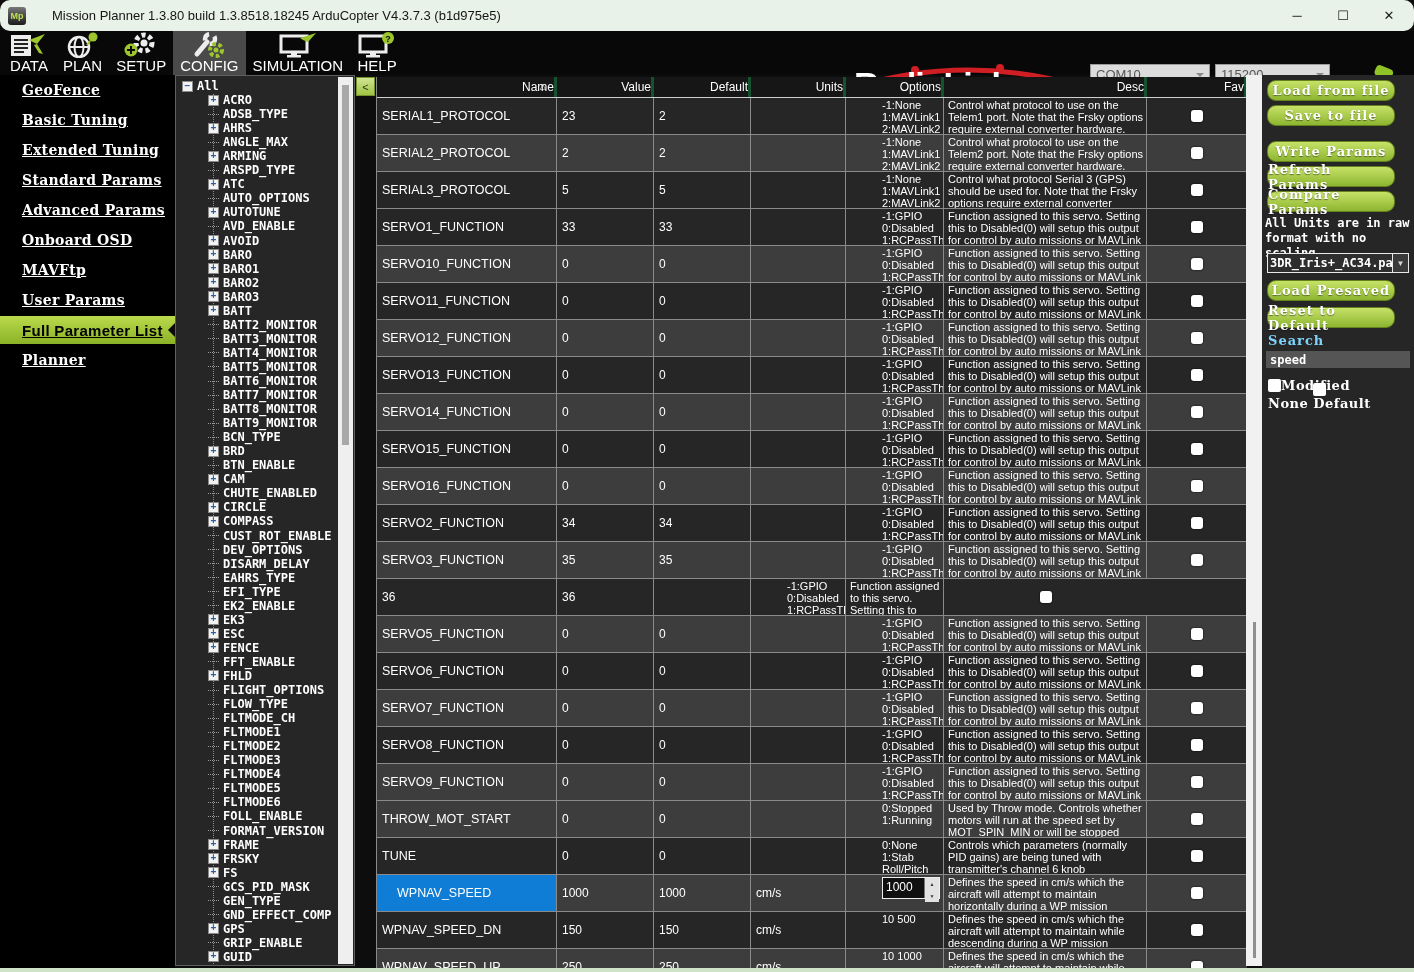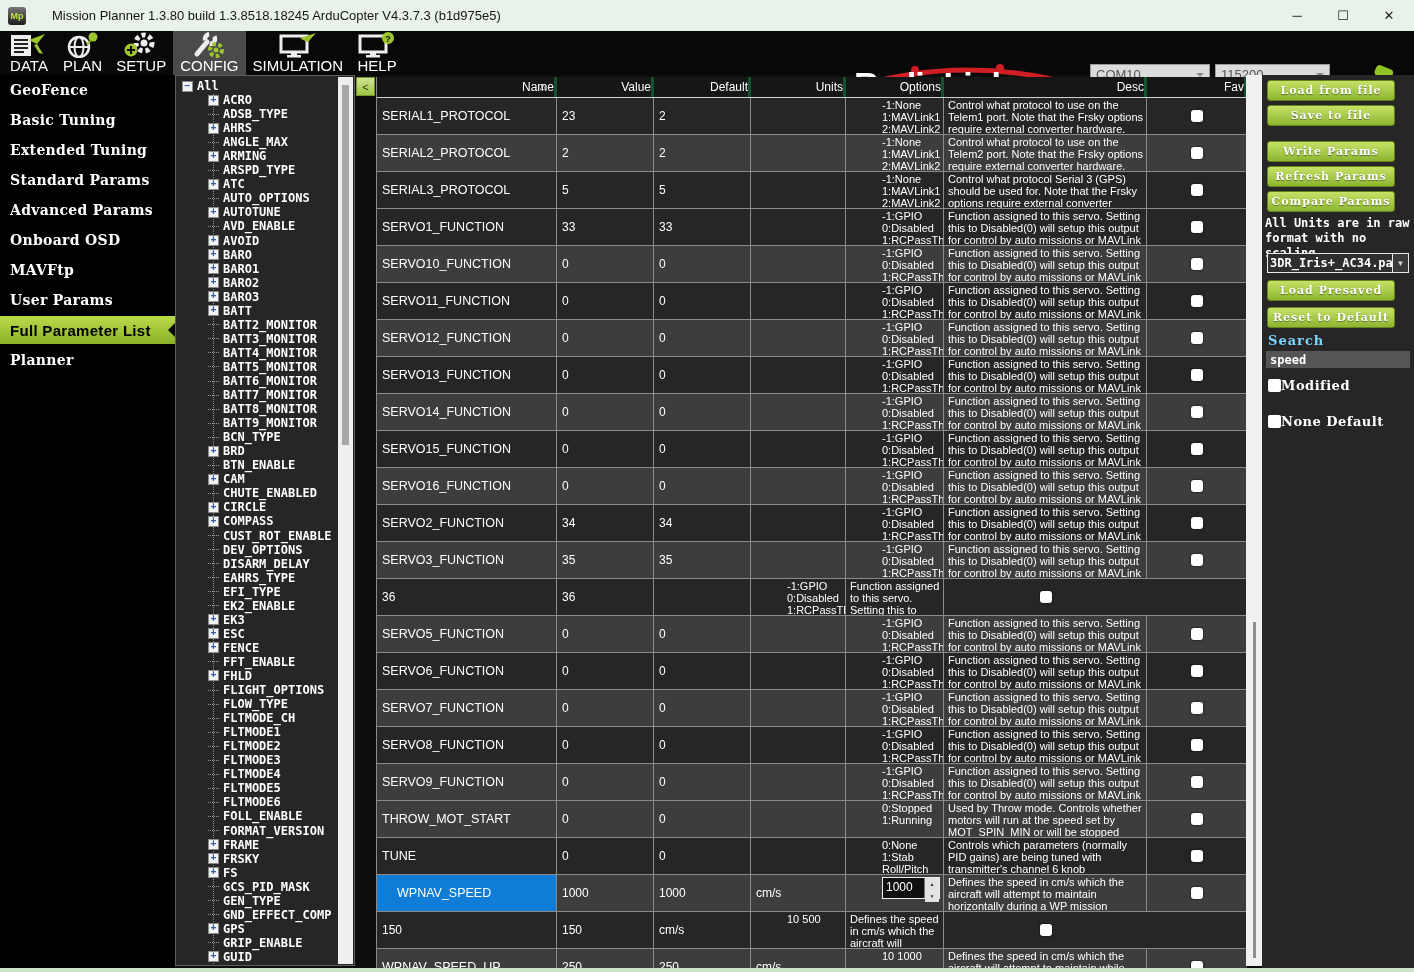--- a/index.html
+++ b/index.html
@@ -1,18 +1,18 @@
 <!DOCTYPE html>
 <html><head>
 <meta charset="utf-8">
 <style>
   html,body{margin:0;padding:0;}
   body{width:1414px;height:972px;position:relative;overflow:hidden;background:#0d0d0d;font-family:"Liberation Sans",sans-serif;}
   
-  #titlebar{position:absolute;left:0;top:0;width:1414px;height:31px;background:#e9f2e9;display:flex;align-items:center;}
+  #titlebar{position:absolute;left:0;top:0;width:1414px;height:31px;background:#e9f2e9;display:flex;align-items:center;border-radius:10px;}
   .mp-icon{width:18px;height:18px;margin-left:8px;border-radius:3px;background:linear-gradient(#777,#1c1c1c);color:#bde24e;font-weight:bold;font-size:9px;display:flex;align-items:center;justify-content:center;}
   .title-text{margin-left:26px;font-size:13px;color:#151515;}
   .win-controls{position:absolute;right:2px;top:0;height:31px;display:flex;}
   .win-btn{width:46px;height:31px;display:flex;align-items:center;justify-content:center;font-size:13px;color:#1a1a1a;}
   
   #topbar{position:absolute;left:0;top:31px;width:1414px;height:44px;background:#080808;}
   #toolstrip{position:absolute;left:2px;top:0;height:44px;display:flex;}
   .tool-item{display:flex;flex-direction:column;align-items:center;justify-content:flex-end;padding:1px 7px 2px;color:#fff;}
   .tool-item.active{background:#4a4a4a;}
   .ticon{height:26px;display:flex;align-items:flex-end;}
@@ -23,21 +23,21 @@
   .combo{position:absolute;height:20px;background:#dcdcdc;border:1px solid #9a9a9a;color:#555;font-size:13px;padding:2px 5px;box-sizing:border-box;}
   .combo .arr{position:absolute;right:5px;top:8px;width:0;height:0;border-left:4px solid transparent;border-right:4px solid transparent;border-top:4px solid #8a8a8a;}
   #stats-link{position:absolute;left:1097px;top:58px;color:#fff;font-size:13px;text-decoration:underline;}
   #vehicle-combo{position:absolute;left:1193px;top:55px;width:143px;height:21px;display:flex;}
   #vehicle-text{flex:1;background:#161616;border:1px solid #e0e0e0;color:#fff;font-size:13px;padding:2px 3px;white-space:nowrap;overflow:hidden;box-sizing:border-box;}
   #vehicle-arrow{width:17px;background:#d6d6d6;border:1px solid #8a8a8a;border-left:none;color:#222;font-size:8px;display:flex;align-items:center;justify-content:center;box-sizing:border-box;}
   #disconnect{position:absolute;left:1337px;top:32px;width:76px;height:42px;display:flex;flex-direction:column;align-items:center;justify-content:flex-end;color:#fff;}
   #disconnect .dlabel{font-size:13px;line-height:14px;}
   
   #sidebar{position:absolute;left:0;top:75px;width:175px;height:893px;background:#000;}
-  .side-item{height:30px;display:flex;align-items:center;padding-left:10px;color:#fff;font-family:"DejaVu Serif",serif;font-weight:bold;font-size:14px;letter-spacing:.3px;white-space:nowrap;}
+  .side-item{height:30px;display:flex;align-items:center;padding-left:22px;color:#fff;font-family:"DejaVu Serif",serif;font-weight:bold;font-size:14px;letter-spacing:.3px;white-space:nowrap;text-decoration:underline;}
   .side-item.active{background:linear-gradient(#bada4b,#8bb226);color:#000;height:28px;margin:1px 0;position:relative;font-family:"Liberation Sans",sans-serif;font-size:15px;}
   .side-item.active::after{content:"";position:absolute;right:0;top:50%;transform:translateY(-50%);border-top:7px solid transparent;border-bottom:7px solid transparent;border-right:7px solid #0a0a0a;}
   
   #treepanel{position:absolute;left:175px;top:75px;width:180px;height:891px;background:#262626;border:1px solid #5f5f5f;box-sizing:border-box;overflow:hidden;}
   #tree-items{position:absolute;left:6px;top:3px;font-family:"DejaVu Sans Mono",monospace;font-weight:bold;font-size:12px;color:#fff;z-index:1;}
   #tree-guide{position:absolute;left:37px;top:18px;height:870px;border-left:1px dotted #8f8f8f;z-index:0;}
   .tree-row{height:14.05px;display:flex;align-items:center;white-space:nowrap;position:relative;z-index:1;}
   .tree-row.child{margin-left:26px;}
   .tree-box{width:11px;height:11px;background:#f2f2f2;border:1px solid #8a8a8a;box-sizing:border-box;color:#2f5d9e;font-family:"Liberation Sans",sans-serif;font-weight:bold;font-size:10px;line-height:8px;text-align:center;margin-right:4px;flex:none;}
   .tree-stub{width:11px;border-top:1px dotted #9a9a9a;margin-right:4px;flex:none;}
@@ -62,21 +62,21 @@
   .c-fav{display:flex;align-items:center;justify-content:center;border-right:none;}
   .fav-box{width:12px;height:12px;background:#fff;border-radius:3px;box-shadow:0 0 2px #000;}
   .spinner{display:flex;margin:1px 1px 0 0;height:22px;border:1px solid #eee;background:#101010;box-sizing:border-box;}
   .spin-val{flex:1;color:#fff;font-size:12px;padding:3px 0 0 3px;}
   .spin-btns{width:14px;display:flex;flex-direction:column;border-left:1px solid #777;}
   .spin-btn{flex:1;background:#e2e2e2;color:#333;font-size:5px;display:flex;align-items:center;justify-content:center;}
   #table-scroll{position:absolute;left:1246px;top:75px;width:16px;height:891px;background:#f1f1f1;}
   #table-thumb{position:absolute;left:7px;top:547px;width:3px;height:336px;background:#8f8f8f;}
   
   #rightpanel{position:absolute;left:1262px;top:75px;width:152px;height:893px;background:#262626;}
-  .rp-btn{position:absolute;left:5px;width:128px;height:21px;background:linear-gradient(#c6e268,#8db530);border:1px solid #66821c;border-radius:3px;color:#fff;font-family:"DejaVu Serif",serif;font-weight:bold;font-size:11px;letter-spacing:1px;display:flex;align-items:center;justify-content:center;text-shadow:0 1px 1px rgba(0,0,0,.45);box-sizing:border-box;}
+  .rp-btn{position:absolute;left:5px;width:128px;height:21px;background:linear-gradient(#c6e268,#8db530);border:1px solid #66821c;border-radius:9px;color:#fff;font-family:"DejaVu Serif",serif;font-weight:bold;font-size:13px;letter-spacing:1px;display:flex;align-items:center;justify-content:center;text-shadow:0 1px 1px rgba(0,0,0,.45);box-sizing:border-box;}
   #rp-note{position:absolute;top:141px;left:3px;width:148px;color:#fff;font-family:"DejaVu Sans Mono",monospace;font-weight:bold;font-size:12px;line-height:15px;}
   #preset{position:absolute;top:178px;left:5px;width:142px;height:20px;display:flex;}
   #preset-text{flex:1;background:#2e2e2e;border:1px solid #e8e8e8;color:#fff;font-family:"DejaVu Sans Mono",monospace;font-weight:bold;font-size:12px;padding:2px 1px 0 2px;white-space:nowrap;overflow:hidden;box-sizing:border-box;}
   #preset-arrow{width:16px;background:#3a3a3a;border:1px solid #e8e8e8;border-left:none;color:#d5d5d5;font-size:8px;display:flex;align-items:center;justify-content:center;box-sizing:border-box;}
   #rp-search-label{position:absolute;top:258px;left:6px;color:#7dd3fc;font-family:"DejaVu Serif",serif;font-weight:bold;font-size:13px;letter-spacing:1px;}
   #rp-search{position:absolute;top:276px;left:4px;width:144px;height:17px;background:#555;color:#fff;font-family:"DejaVu Sans Mono",monospace;font-weight:bold;font-size:12px;border:none;padding:1px 4px;box-sizing:border-box;outline:none;}
   .rp-check{position:absolute;left:6px;display:flex;align-items:center;color:#fff;font-family:"DejaVu Serif",serif;font-weight:bold;font-size:13px;letter-spacing:.5px;}
   .cb{width:13px;height:13px;background:#fff;border-radius:2px;flex:none;}
   
   #win-bottom{position:absolute;left:0;bottom:0;width:1414px;height:4px;background:#cfe3c8;}
@@ -763,20 +763,21 @@
         <div class="cell c-mid">1000</div>
         <div class="cell c-mid">1000</div>
         <div class="cell c-mid">cm/s</div>
         <div class="cell c-opt"><div class="spinner"><div class="spin-val">1000</div><div class="spin-btns"><div class="spin-btn">▲</div><div class="spin-btn">▼</div></div></div></div>
         <div class="cell c-desc">Defines the speed in cm/s which the aircraft will attempt to maintain horizontally during a WP mission</div>
         <div class="cell c-fav">
           <div class="fav-box"></div>
         </div>
       </div>
       <div class="grid-row r-d">
+        <div class="cell c-name">WPNAV_SPEED_DN</div>
         <div class="cell c-mid">150</div>
         <div class="cell c-mid">150</div>
         <div class="cell c-mid">cm/s</div>
         <div class="cell c-opt">10 500</div>
         <div class="cell c-desc">Defines the speed in cm/s which the aircraft will attempt to maintain while descending during a WP mission</div>
         <div class="cell c-fav">
           <div class="fav-box"></div>
         </div>
       </div>
       <div class="grid-row r-l">
@@ -808,19 +809,19 @@
     <div class="rp-btn" style="top: 30px;">Save to file</div>
     <div class="rp-btn" style="top: 66px;">Write Params</div>
     <div class="rp-btn" style="top: 91px;">Refresh Params</div>
     <div class="rp-btn" style="top: 116px;">Compare Params</div>
     <div class="rp-btn" style="top: 205px;">Load Presaved</div>
     <div class="rp-btn" style="top: 232px;">Reset to Default</div>
     <div class="rp-check" style="top: 303px;">
       <div class="cb"></div>
       <span>Modified</span>
     </div>
-    <div class="rp-check" style="top: 339px;">
+    <div class="rp-check" style="top: 308px; flex-direction: column;">
       <div class="cb"></div>
       <span>None Default</span>
     </div>
   </div>
 
 <div id="win-bottom"></div>
 
 </body></html>

